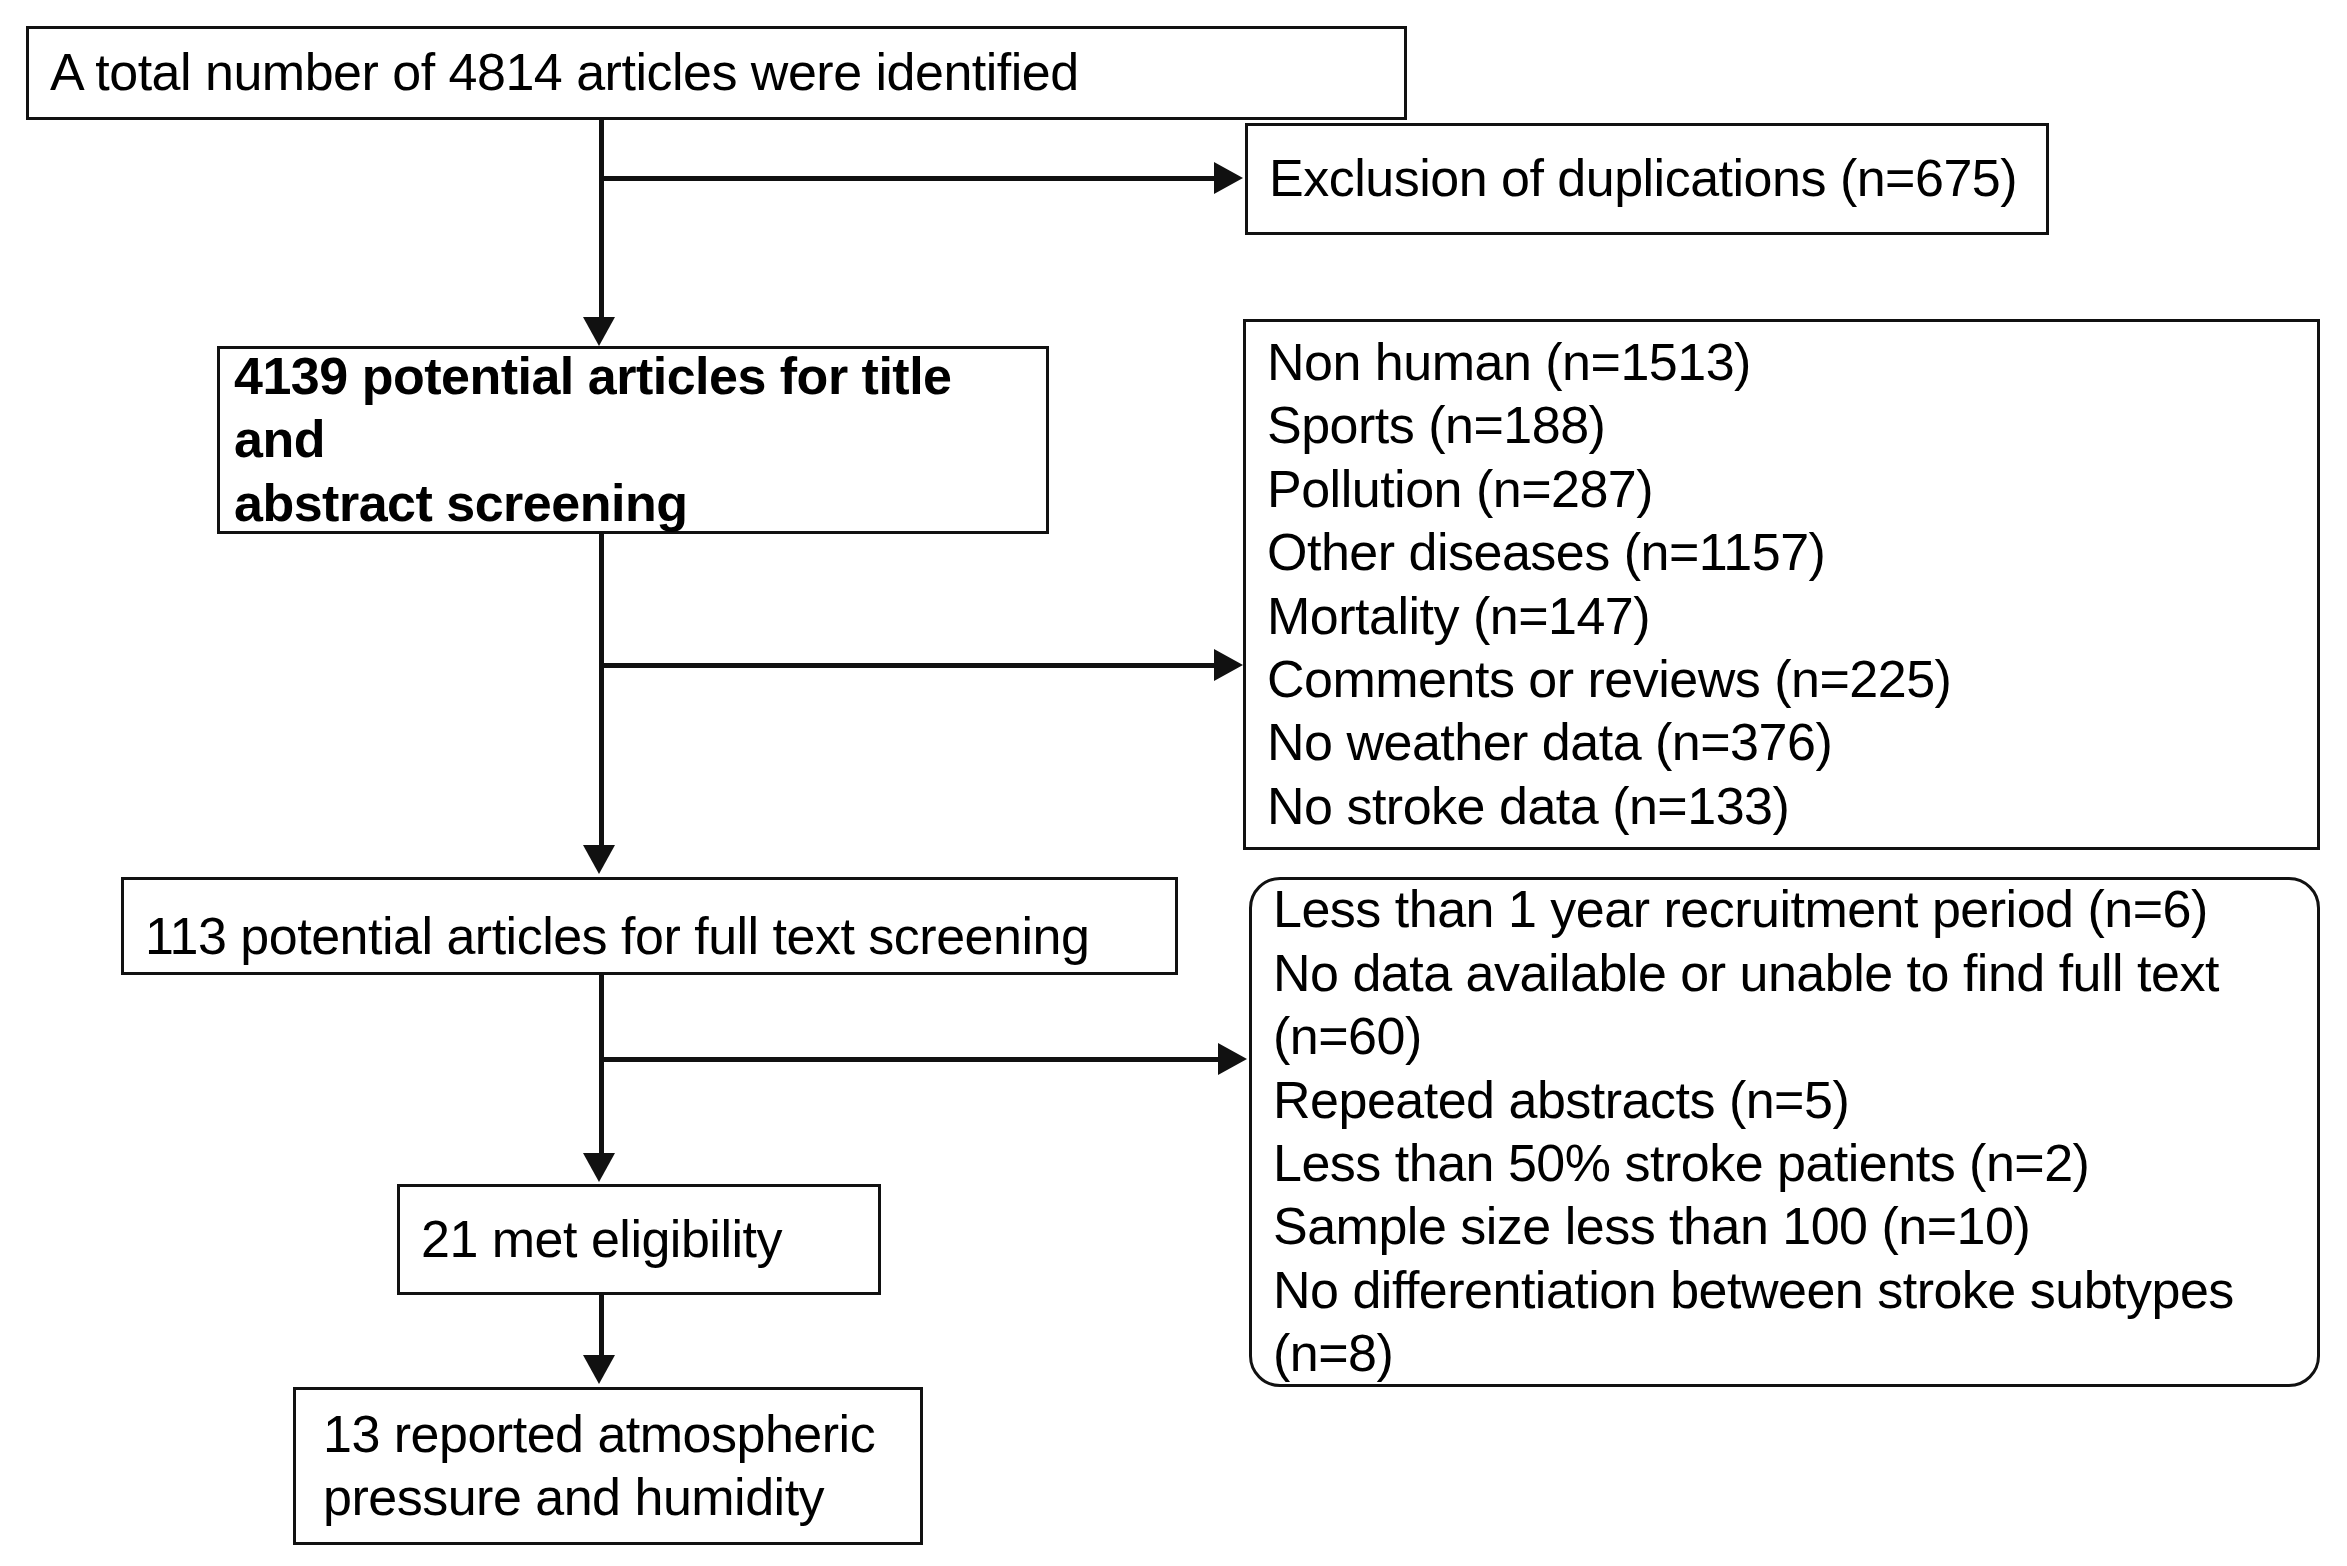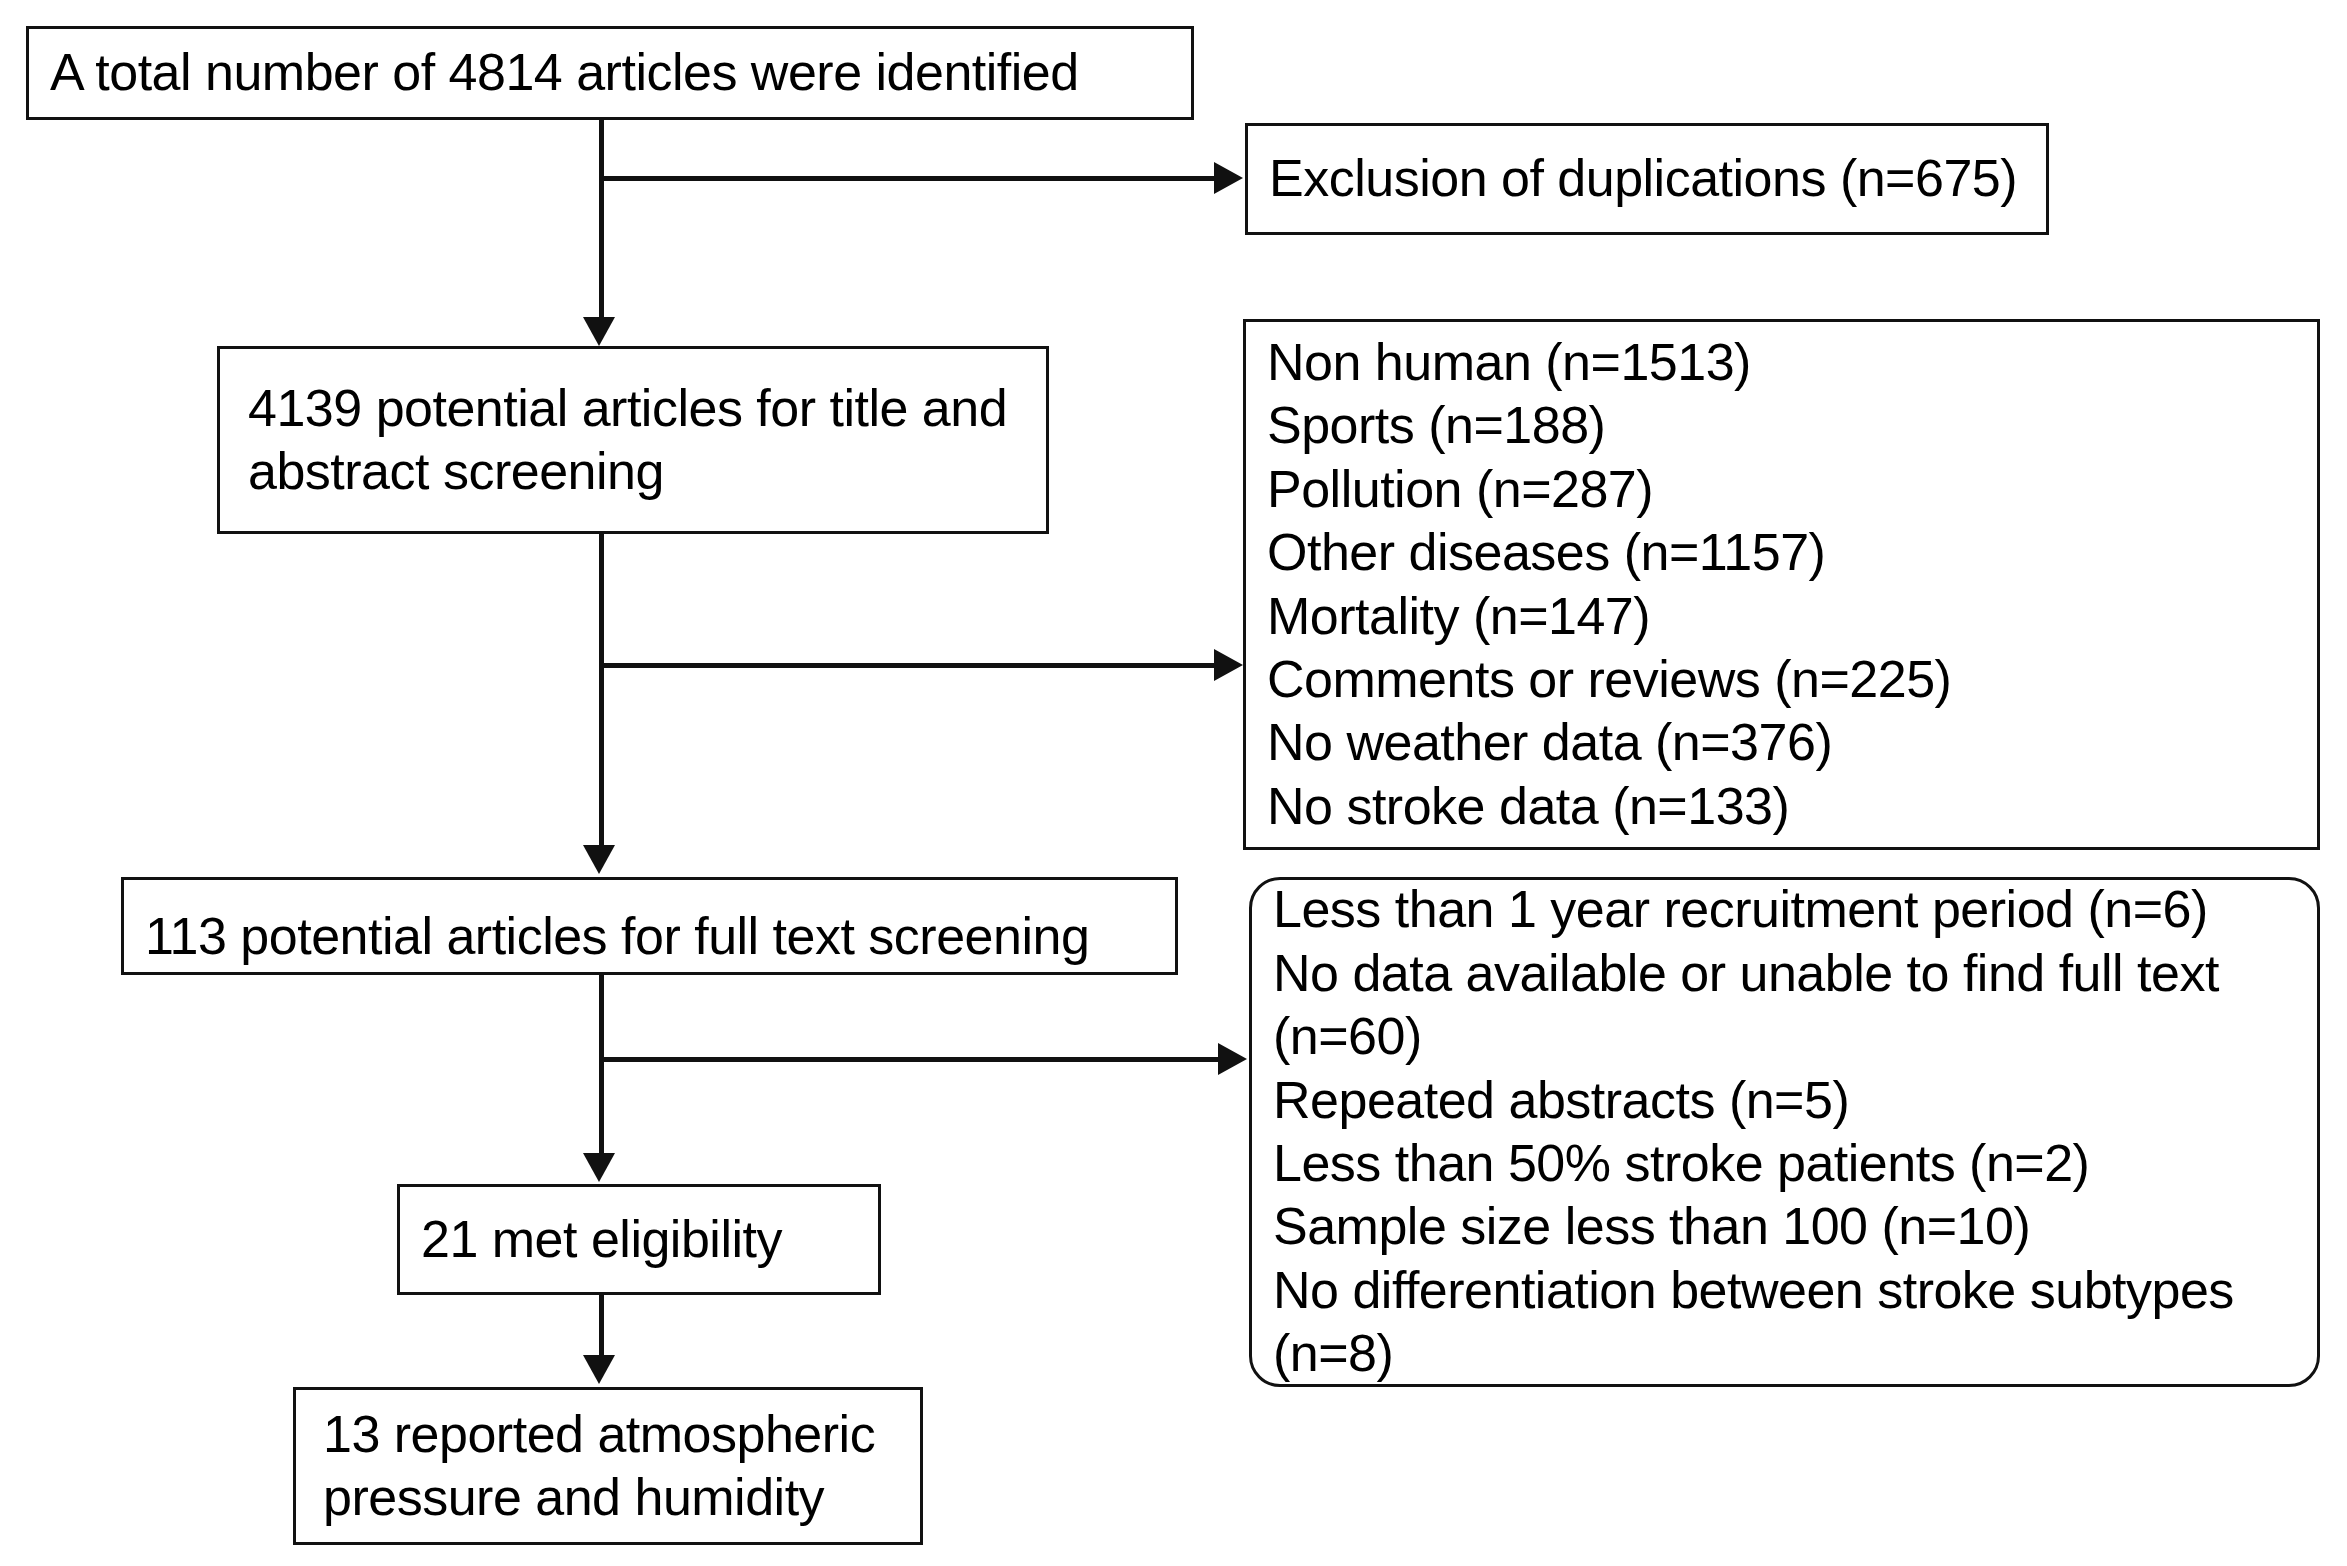--- a/index.html
+++ b/index.html
@@ -27,28 +27,28 @@
   .box .txt {
     display: block;
     width: 100%;
     font-size: 52px;
     line-height: 1.22;
     letter-spacing: -0.5px;
     white-space: pre-line;
   }
 
   
-  #node-identified   { left: 26px;   top: 26px;   width: 1168px; height: 94px;  }
+  #node-identified   { left: 26px;   top: 26px;   width: 1381px; height: 94px;  }
   #node-identified .txt { padding-left: 21px; }
 
   #node-dup          { left: 1245px; top: 123px;  width: 804px;  height: 112px; }
   #node-dup .txt { padding-left: 21px; }
 
   #node-screening    { left: 217px;  top: 346px;  width: 832px;  height: 188px; }
-  #node-screening .txt { padding-left: 28px; }
+  #node-screening .txt { padding-left: 14px; font-weight: bold; }
 
   #node-excl-title   { left: 1243px; top: 319px;  width: 1077px; height: 531px; }
   #node-excl-title .txt { padding-left: 21px; }
 
   #node-fulltext     { left: 121px;  top: 877px;  width: 1057px; height: 98px; }
   #node-fulltext .txt { padding-left: 21px; margin-top: 21px; }
 
   #node-excl-full    { left: 1249px; top: 877px;  width: 1071px; height: 510px; border-radius: 31px; }
   #node-excl-full .txt { padding-left: 21px; }
 

